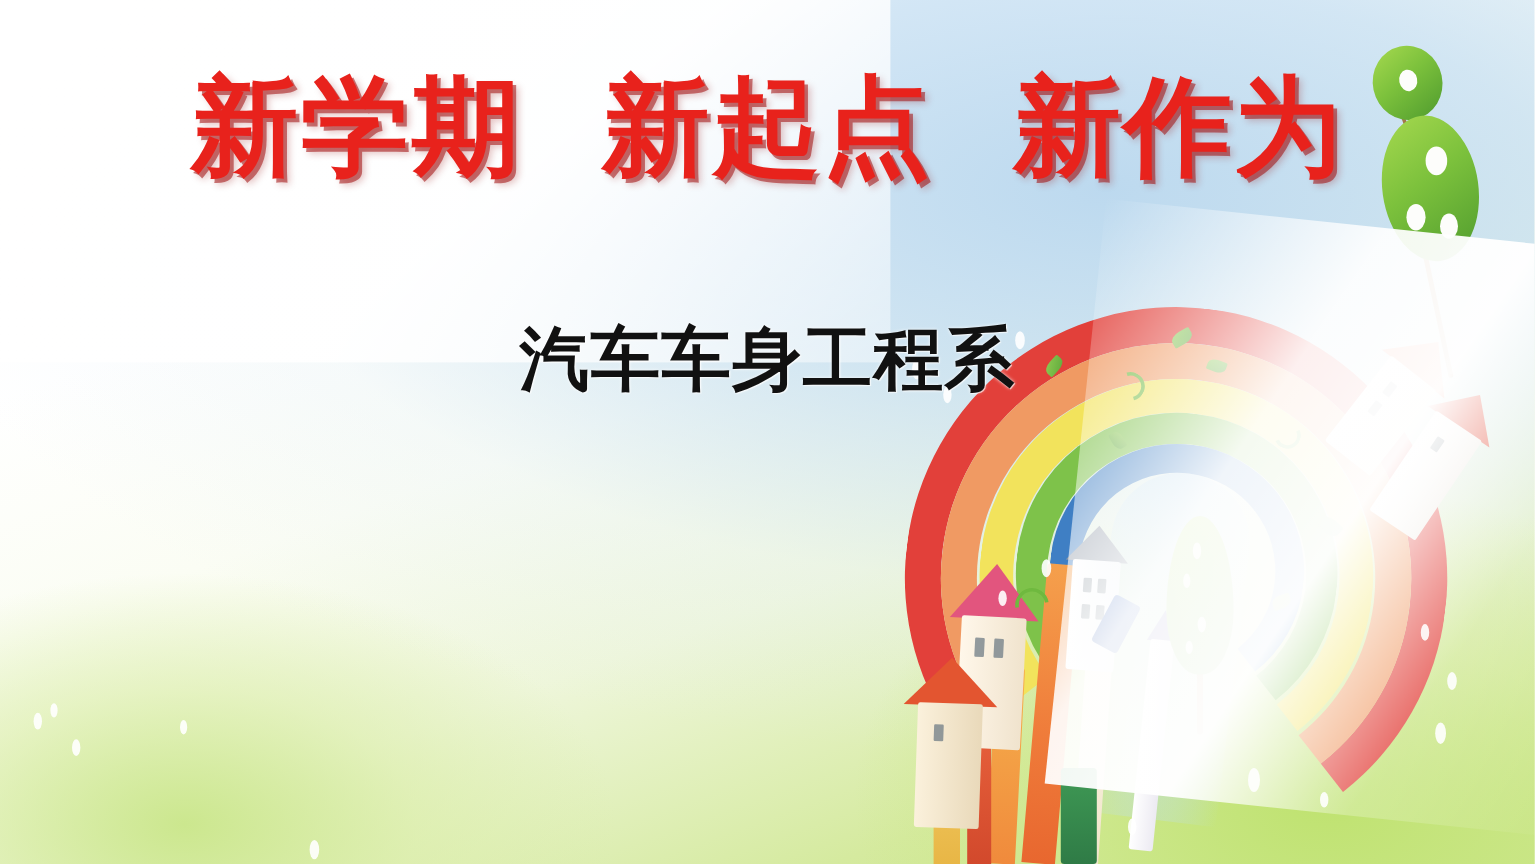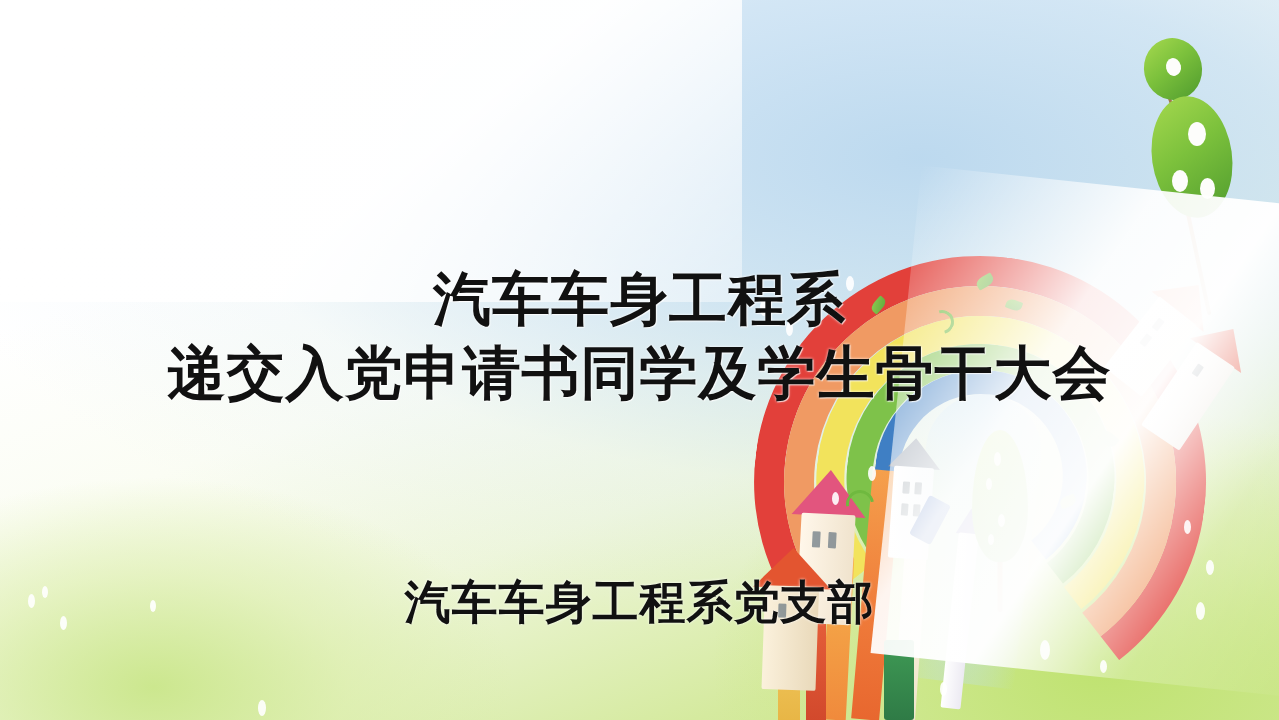--- a/index.html
+++ b/index.html
@@ -306,23 +306,22 @@
     <div class="bokeh" style="left:28px;top:594px;width:7px;height:14px;"></div>
     <div class="bokeh" style="left:42px;top:586px;width:6px;height:12px;"></div>
     <div class="bokeh" style="left:60px;top:616px;width:7px;height:14px;"></div>
     <div class="bokeh" style="left:150px;top:600px;width:6px;height:12px;"></div>
     <div class="bokeh" style="left:258px;top:700px;width:8px;height:16px;"></div>
     <div class="bokeh" style="left:940px;top:682px;width:7px;height:14px;"></div>
   </div>
 
   <div class="bg-white-diag"></div>
 
+  <div class="title">新学期  新起点  新作为</div>
 
   <div class="subtitle">
     <div class="sub-line">汽车车身工程系</div>
-    <div class="sub-line">递交入党申请书同学及学生骨干大会</div>
   </div>
 
   <div class="footer">
-    <div class="foot-line">汽车车身工程系党支部</div>
   </div>
 
 </div>
 
 </body></html>

